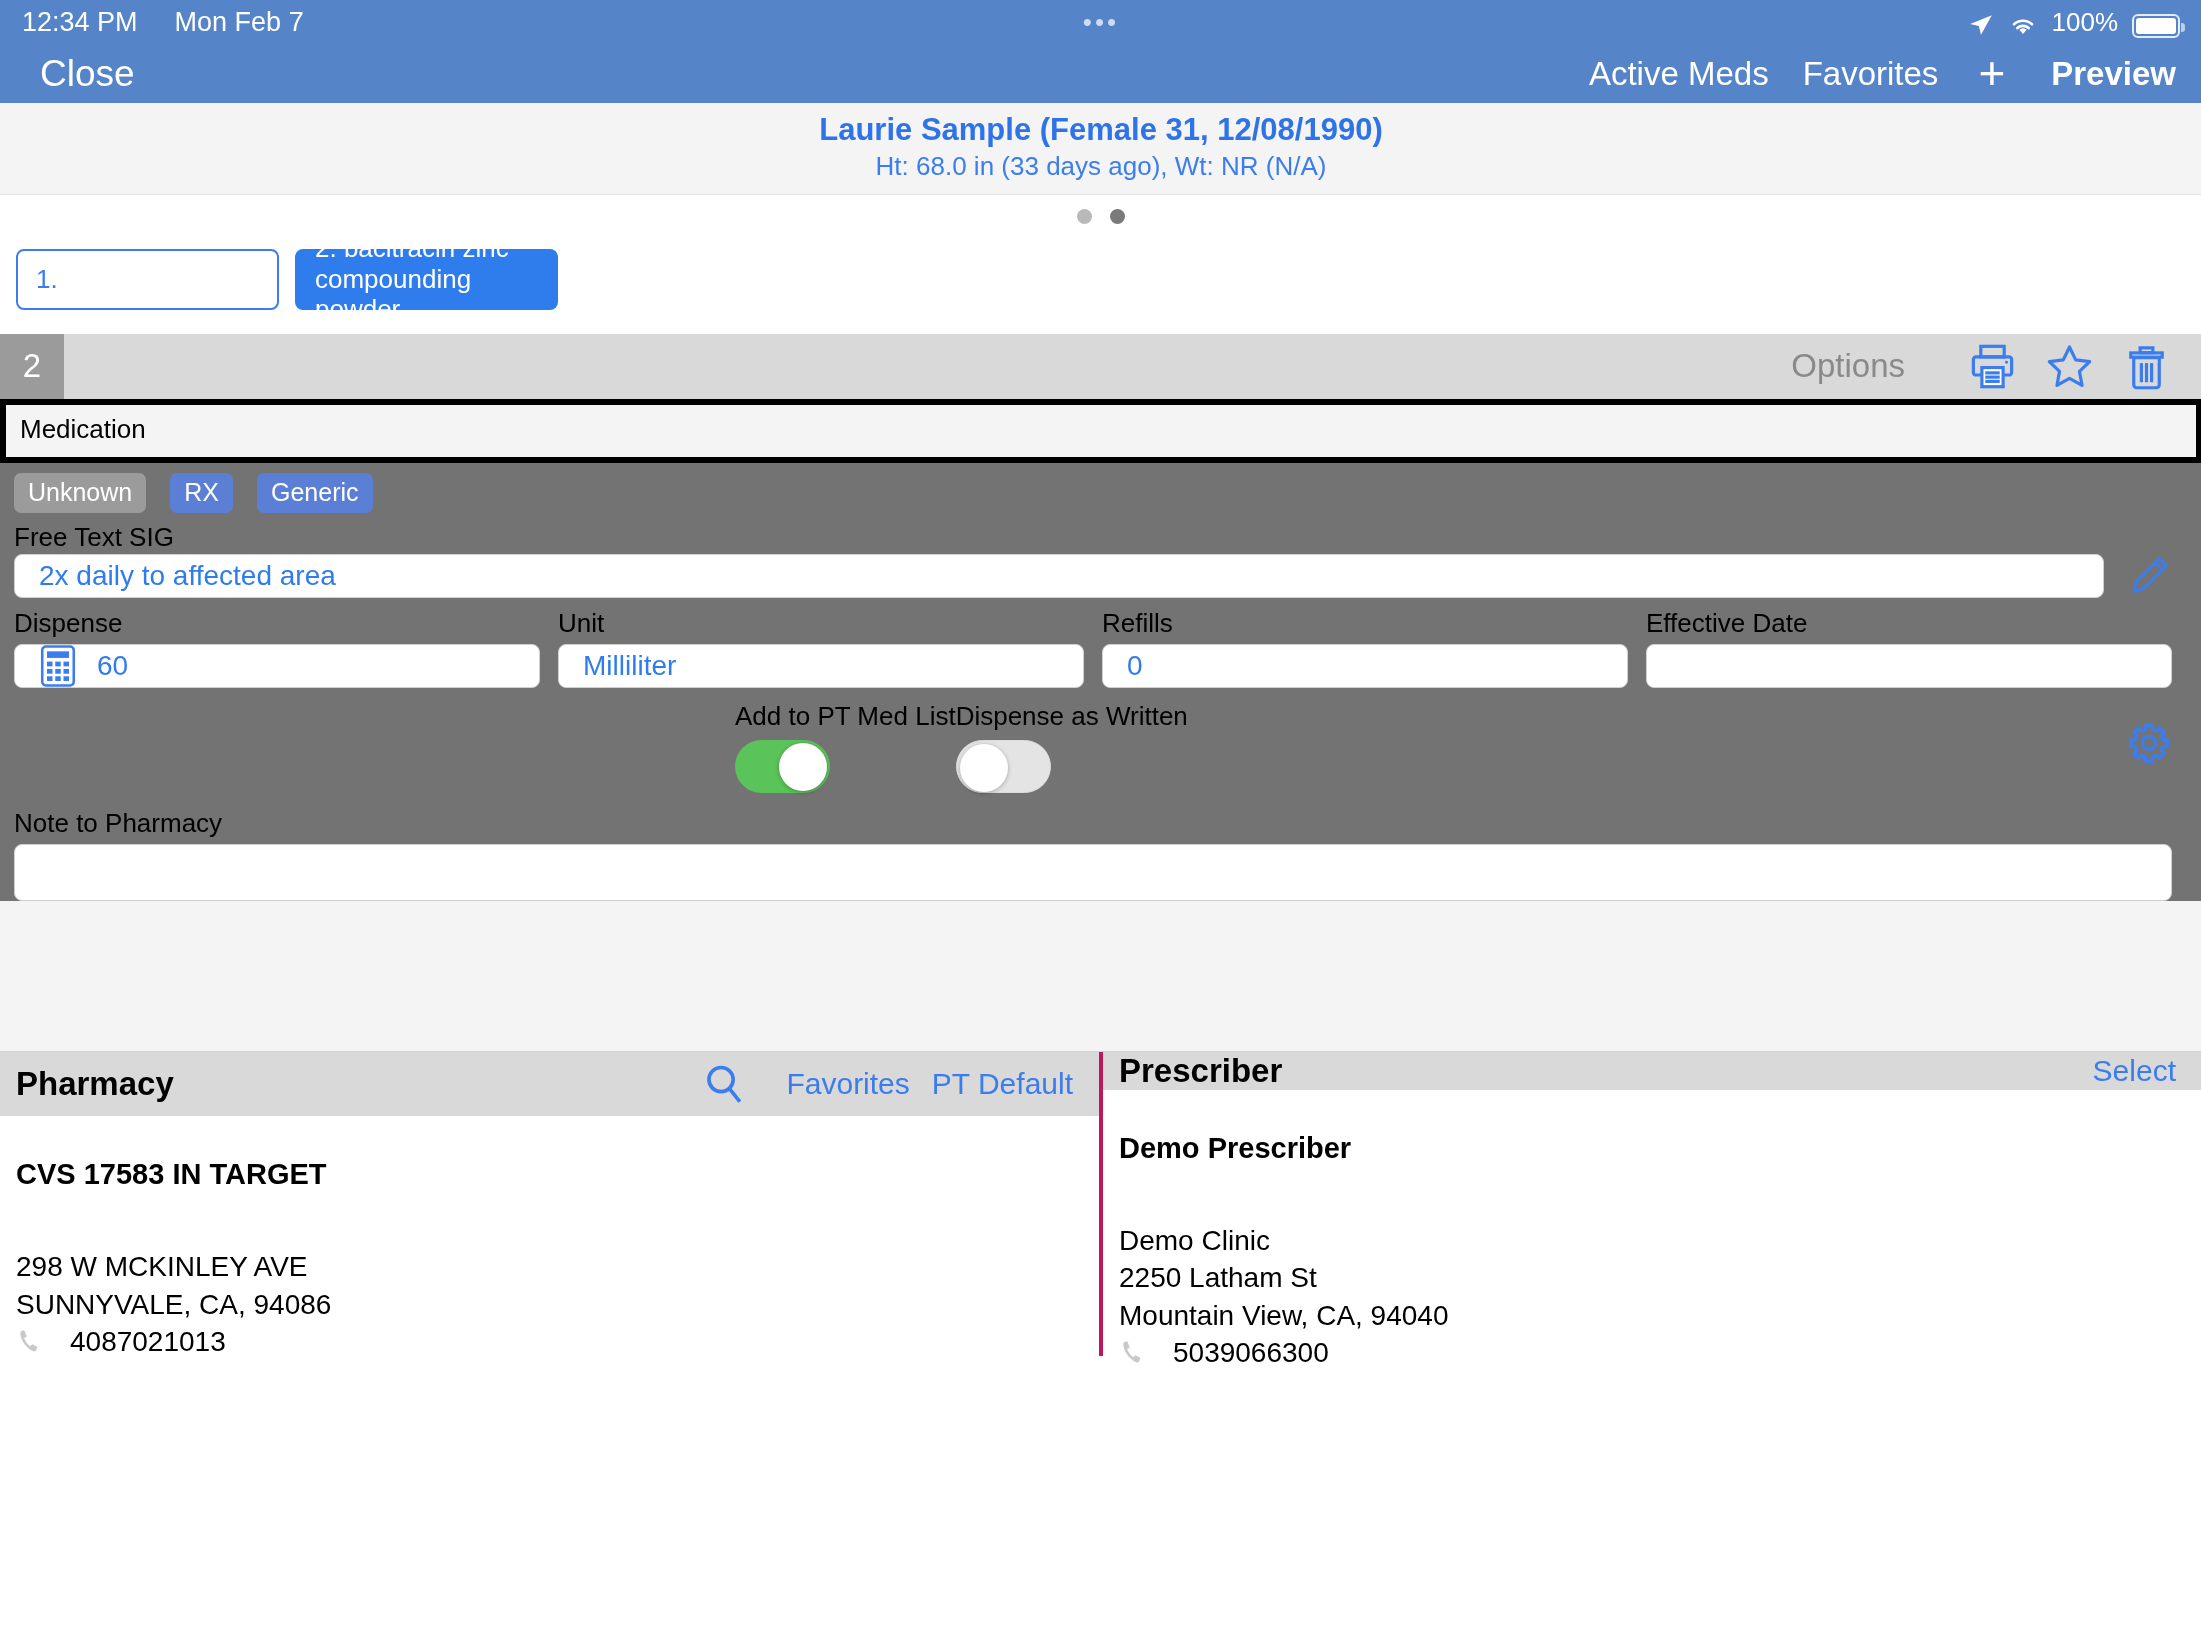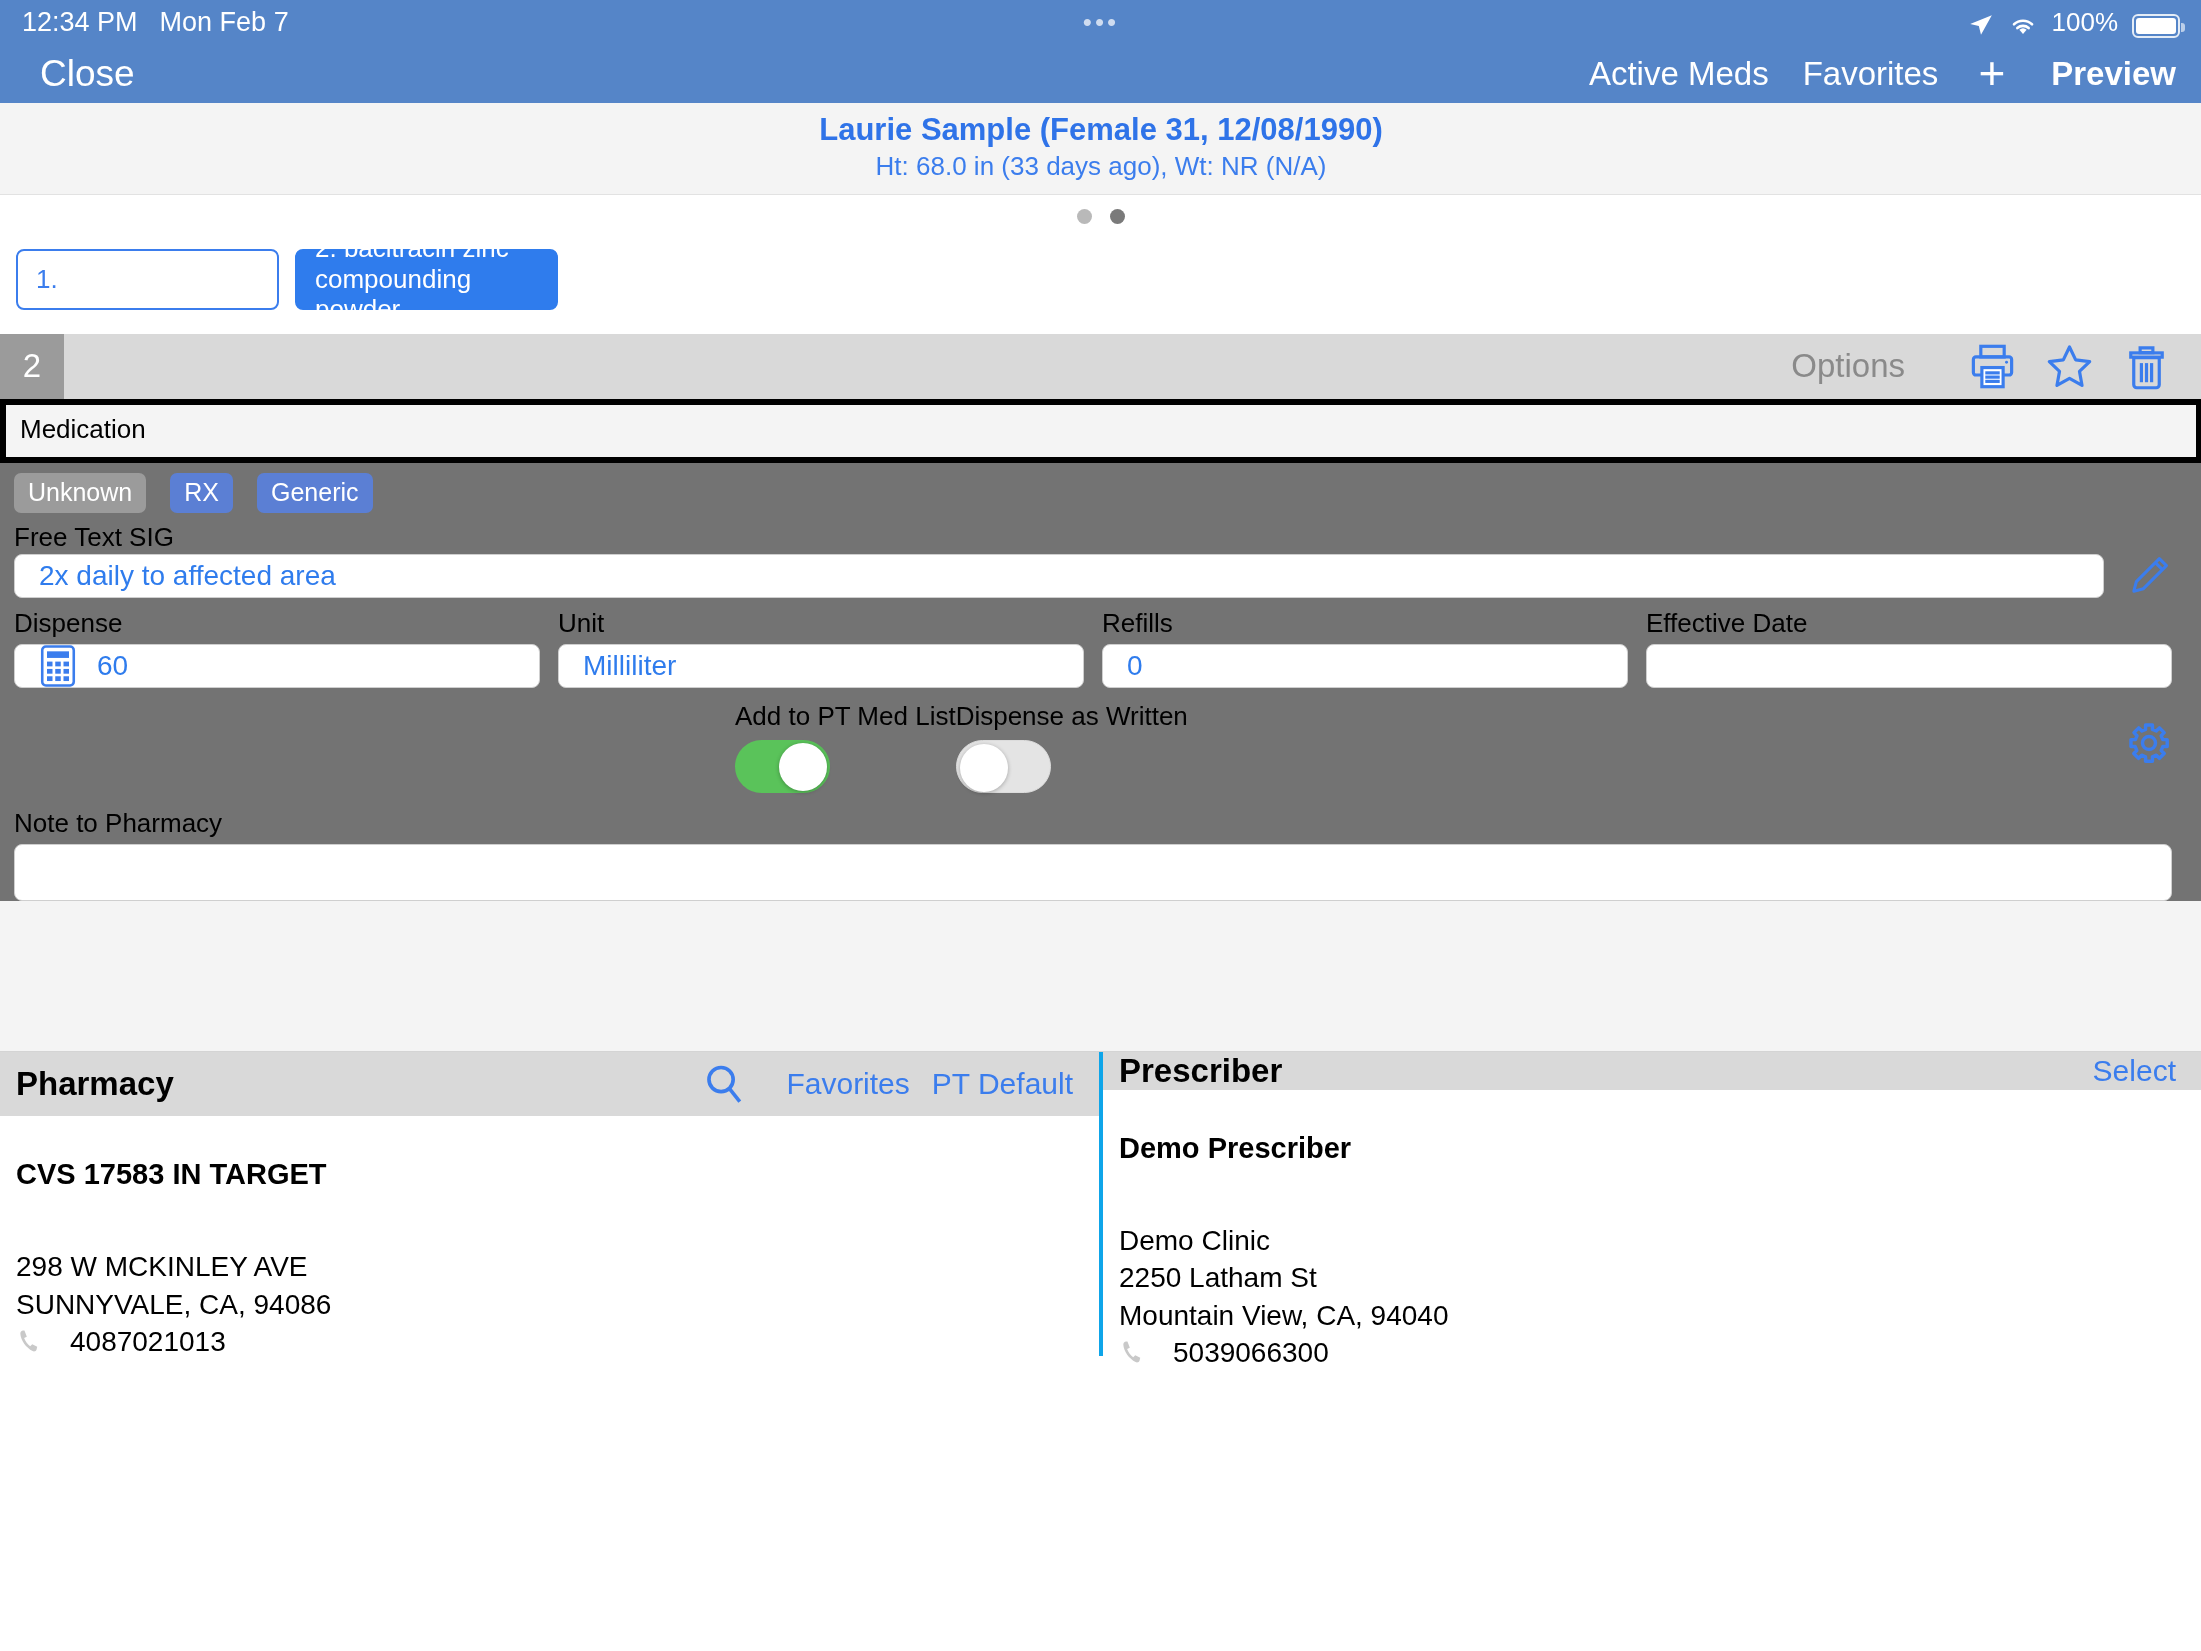--- a/index.html
+++ b/index.html
@@ -14,21 +14,21 @@
   .statusbar {
     height: 44px;
     background: #5585c8;
     color: #ffffff;
     display: flex;
     align-items: center;
     padding: 0 22px;
     font-size: 27px;
     position: relative;
   }
-  .sb-left { display: flex; align-items: baseline; gap: 22px; }
+  .sb-left { display: flex; align-items: baseline; gap: 37px; }
   .sb-center {
     position: absolute; left: 0; right: 0; top: 0; bottom: 0;
     display: flex; align-items: center; justify-content: center;
     pointer-events: none;
   }
   .sb-dots { letter-spacing: 3px; font-size: 26px; color: #cfdcf0; line-height: 1; }
   .sb-right {
     margin-left: auto; display: flex; align-items: flex-end; gap: 14px;
     font-size: 26px;
   }
@@ -160,21 +160,21 @@
   .note-field {
     background: #fff; border: 1.5px solid #cfcfcf; border-radius: 8px;
     height: 57px; margin-top: 4px;
   }
 
   .form-filler { height: 150px; background: #f4f4f4; }
 
   
   .bottom { display: flex; height: 305px; border-top: 1px solid #d4d4d4; }
   .panel { flex: 1; display: flex; flex-direction: column; background: #fff; }
-  .panel + .panel { border-left: 4px solid #0ea5e9; }
+  .panel + .panel { border-left: 4px solid #be185d; }
   .panel-head {
     background: #d9d9d9; height: 75px; display: flex; align-items: center;
     padding: 0 26px 0 16px;
   }
   .panel-title { font-size: 33px; font-weight: bold; color: #000; }
   .panel-head .spacer { flex: 1; }
   .search-ico { width: 44px; height: 44px; margin-right: 18px; }
   .search-ico svg { display: block; width: 100%; height: 100%; }
   .panel-link { color: #3b7ded; font-size: 30px; margin-left: 22px; }
   .panel-body { padding: 44px 0 0 16px; font-size: 28px; color: #000; line-height: 1.0; }

